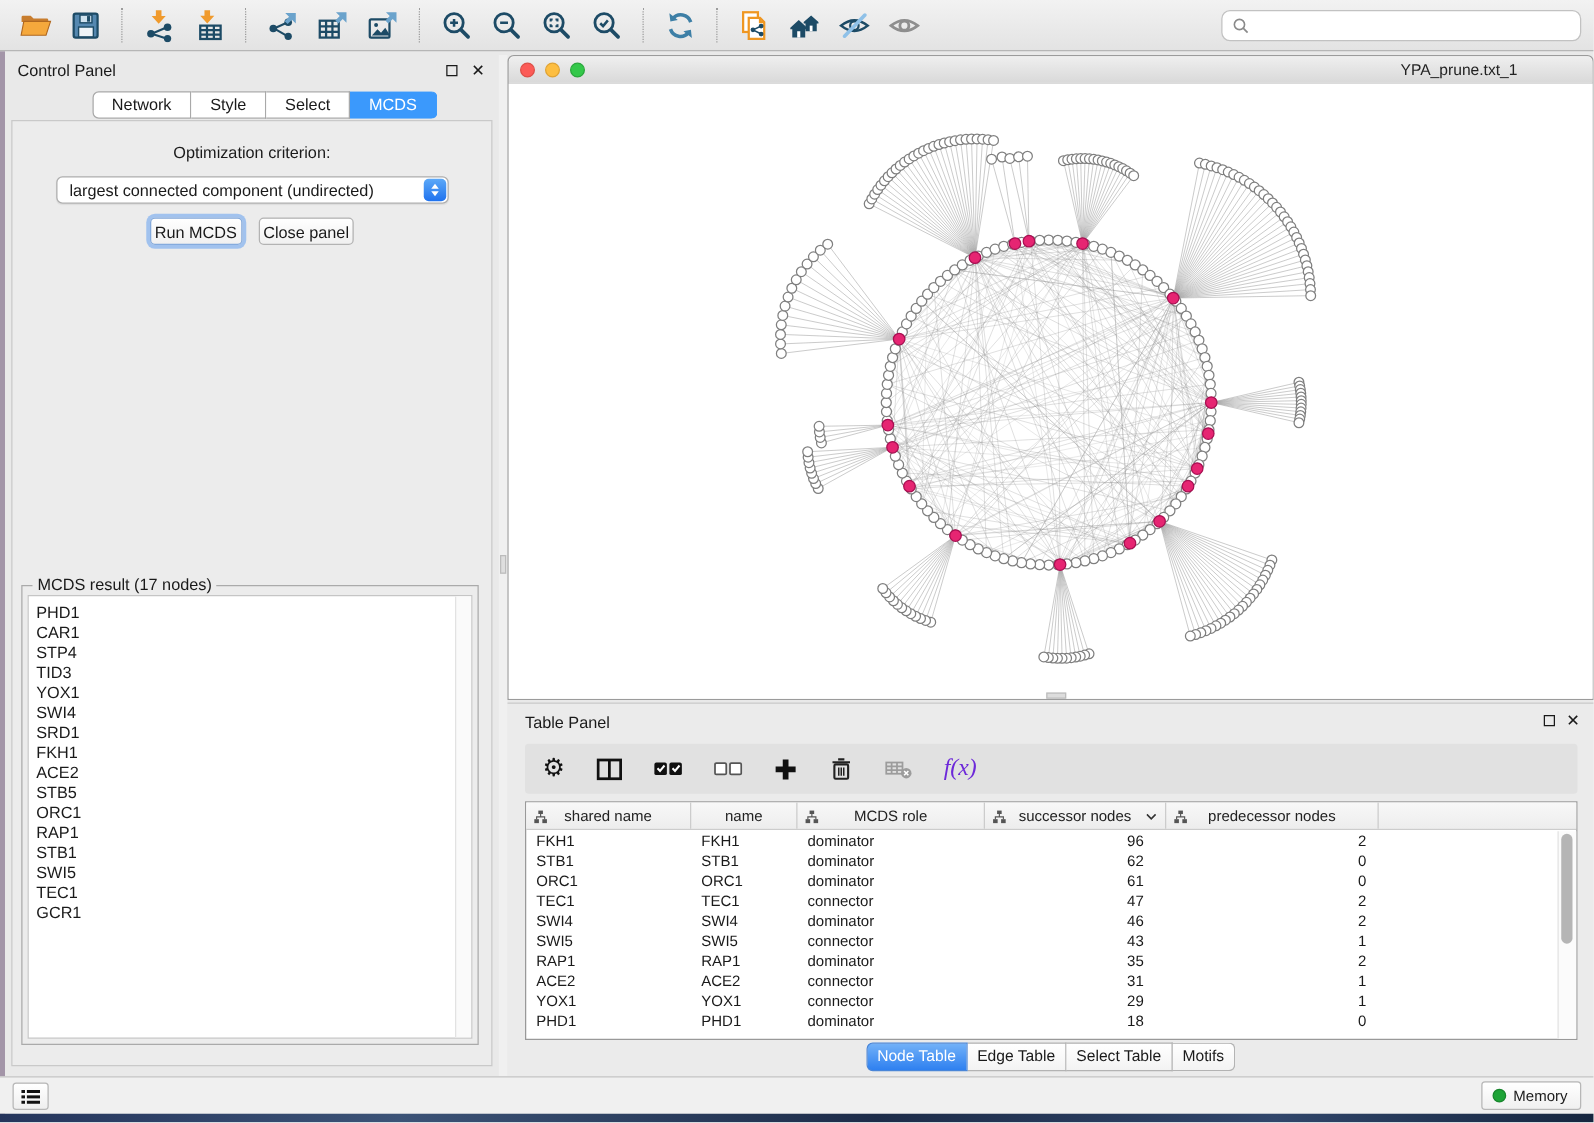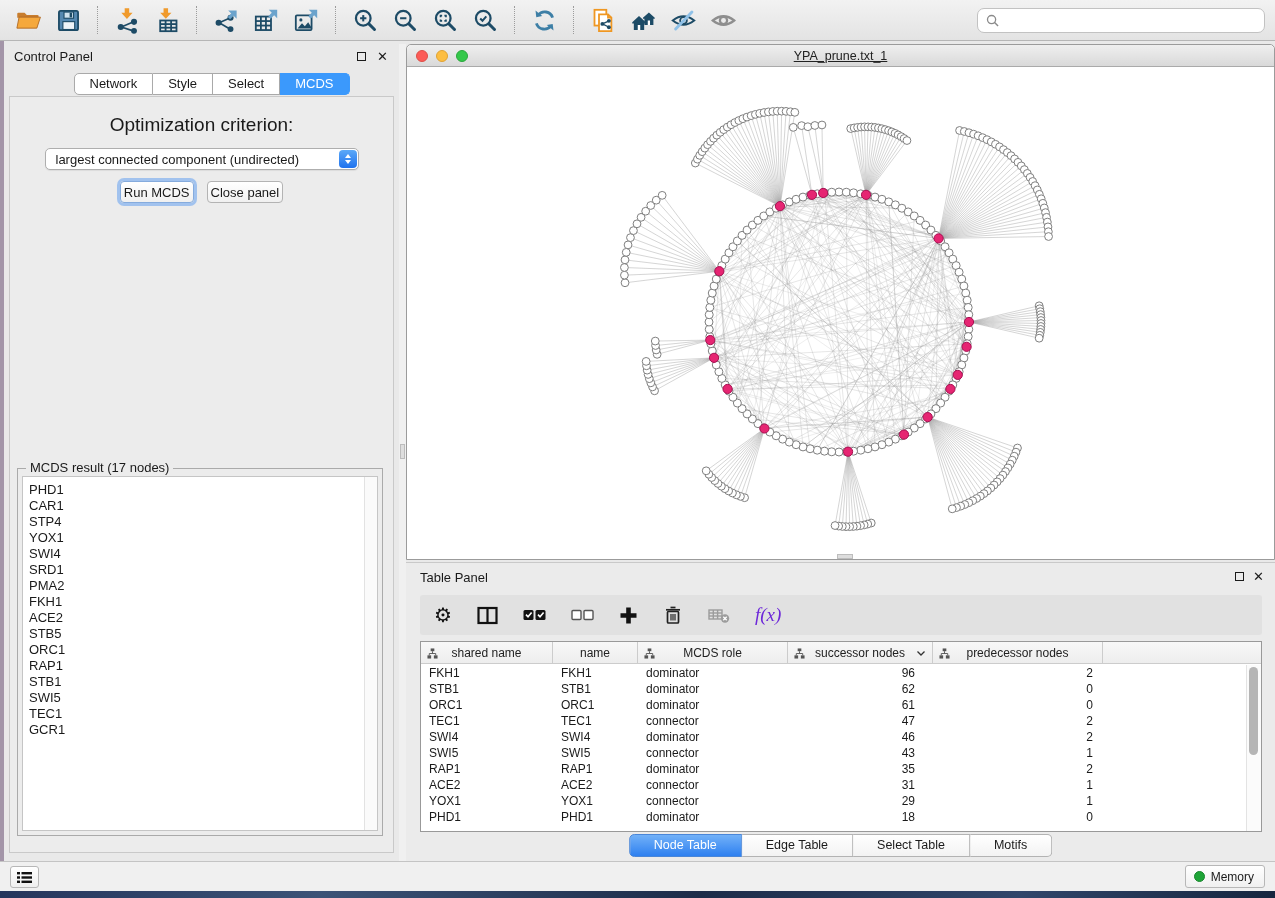--- a/index.html
+++ b/index.html
@@ -27,21 +27,21 @@
   .float-btn { position:absolute; width:9px; height:9px; border:1.5px solid #1a1a1a; display:inline-block; cursor:pointer; }
   .close-btn { position:absolute; font-size:13px; font-weight:700; cursor:pointer; line-height:1; }
   .cp-titlebar .float-btn { right:33px; top:8px; }
   .cp-titlebar .close-btn { right:11px; top:6px; }
   .cp-tabs { position:absolute; top:29px; left:50%; transform:translateX(-50%); display:flex; height:22px; z-index:2;padding-left:20px; }
   .cptab { padding:0 15px; line-height:20px; font-size:13px; background:#fff; border:1px solid #a9a9a9; border-left:none; cursor:pointer; white-space:nowrap; }
   .cptab.first { border-left:1px solid #a9a9a9; border-radius:5px 0 0 5px; }
   .cptab.last { border-radius:0 5px 5px 0; }
   .cptab.active { background:#3b99fc; border-color:#3b99fc; color:#fff; }
   .cp-content { position:absolute; left:5px; right:5px; top:52px; bottom:8px; background:#ececec; border:1px solid #c9c9c9; }
-  .opt-label { margin-top:17px; text-align:center; font-size:19px; }
+  .opt-label { margin-top:17px; text-align:center; font-size:13px; }
   .dropdown { margin:12px auto 0; width:314px; height:22px; background:#fff; border:1px solid #aeaeae; border-radius:5px; position:relative; box-shadow:0 1px 1px rgba(0,0,0,.07); cursor:pointer; }
   .dd-text { position:absolute; left:10px; top:3px; font-size:13px; white-space:nowrap; }
   .dd-stepper { position:absolute; right:1px; top:1px; width:18px; height:18px; border-radius:4px; background:linear-gradient(#5ca9f8,#1f72ee); display:flex; flex-direction:column; align-items:center; justify-content:center; gap:2px; }
   .dd-stepper i { display:block; width:0; height:0; border-left:3.5px solid transparent; border-right:3.5px solid transparent; }
   .dd-stepper i.up { border-bottom:4px solid #fff; }
   .dd-stepper i.down { border-top:4px solid #fff; }
   .btn-row { margin-top:11px; display:flex; justify-content:center; gap:13px; }
   .mac-btn { height:22px; padding:0 3px; font-size:13px; font-family:inherit; background:linear-gradient(#fff,#f0f0f0); border:1px solid #b3b3b3; border-radius:4px; cursor:pointer; color:#1a1a1a; }
   .mac-btn.focus { box-shadow:0 0 0 3px rgba(100,160,240,.55); border-color:#85abdd; }
   .groupbox { position:absolute; left:7px; right:10px; top:371px; bottom:16px; border:1px solid #aaa; }
@@ -54,21 +54,21 @@
   .vsplit { position:absolute; left:399px; top:44px; width:7px; height:817px; background:#f0f0f0; cursor:col-resize; }
   .vsplit-handle { position:absolute; top:400px; left:1px; width:5px; height:15px; background:#dedede; border:1px solid #bcbcbc; }
 
   
   .net-window { position:absolute; left:406px; top:44px; right:0; height:516px; background:#fff; border:1px solid #9b9b9b; border-radius:5px 5px 0 0; }
   .nw-titlebar { position:absolute; top:0; left:0; right:0; height:22px; background:linear-gradient(#efefef,#d9d9d9); border-bottom:1px solid #aaa; border-radius:5px 5px 0 0; }
   .tl { position:absolute; top:5px; width:12px; height:12px; border-radius:50%; cursor:pointer; }
   .tl.red { left:9px; background:#fc5b57; border:1px solid #dd4f47; }
   .tl.yellow { left:29px; background:#fdbe41; border:1px solid #e0a333; }
   .tl.green { left:49px; background:#34c84a; border:1px solid #2aa73c; }
-  .nw-title { position:absolute; left:60px; right:60px; top:4px; text-align:center; font-size:12.5px; color:#222;text-decoration:underline; }
+  .nw-title { position:absolute; left:60px; right:60px; top:4px; text-align:right; font-size:12.5px; color:#222; }
   .nw-canvas { position:absolute; left:0; right:0; top:22px; bottom:0; background:#fff; }
   .nw-canvas svg { width:100%; height:100%; display:block; }
   .hsplit-handle { position:absolute; left:430px; bottom:0px; width:16px; height:5px; background:#ddd; border:1px solid #bdbdbd; cursor:row-resize; }
 
   
   .table-panel { position:absolute; left:406px; top:562px; right:0; bottom:37px; background:#ebebeb; border-top:1px solid #c9c9c9; }
   .tp-titlebar { position:relative; height:28px; }
   .tp-title { position:absolute; left:14px; top:7px; font-size:13px; }
   .tp-titlebar .float-btn { right:31px; top:9px; }
   .tp-titlebar .close-btn { right:11px; top:7px; }
@@ -87,21 +87,21 @@
   .tr { display:flex; height:16px; line-height:16px; font-size:12px; cursor:default; }
   .td { flex:none; overflow:hidden; white-space:nowrap; }
   .td.c0 { width:132px; padding-left:8px; }
   .td.c1 { width:85px;  padding-left:8px; }
   .td.c2 { width:150px; padding-left:8px; }
   .td.c3 { width:145px; text-align:right; padding-right:18px; }
   .td.c4 { width:170px; text-align:right; padding-right:10px; }
   .tscroll { position:absolute; right:0; top:23px; bottom:0; width:15px; background:#fbfbfb; border-left:1px solid #e3e3e3; }
   .tthumb { position:absolute; top:2px; left:2px; width:9px; height:88px; border-radius:5px; background:#b5b5b5; }
   .tp-tabs { position:absolute; bottom:4px; left:50%; transform:translateX(-50%); display:flex; height:23px; }
-  .tptab { padding:0 24px; line-height:21px; font-size:12.5px; background:linear-gradient(#fff,#f3f3f3); border:1px solid #b3b3b3; border-left:none; cursor:pointer; white-space:nowrap; }
+  .tptab { padding:0 8px; line-height:21px; font-size:12.5px; background:linear-gradient(#fff,#f3f3f3); border:1px solid #b3b3b3; border-left:none; cursor:pointer; white-space:nowrap; }
   .tptab.first { border-left:1px solid #b3b3b3; border-radius:5px 0 0 5px; }
   .tptab.last { border-radius:0 5px 5px 0; }
   .tptab.active { background:linear-gradient(#72b1f8,#2e80f0); border-color:#4a86d8; color:#fff; }
 
   
   .statusbar { position:absolute; left:0; top:861px; width:100%; height:30px; background:#f0f0f0; border-top:1px solid #c4c4c4; }
   .sb-left { position:absolute; left:10px; top:4px; width:29px; height:22px; background:linear-gradient(#fff,#efefef); border:1px solid #b7b7b7; border-radius:3px; display:flex; align-items:center; justify-content:center; cursor:pointer; }
   .memory-btn { position:absolute; right:10px; top:3px; height:23px; padding:0 10px 0 8px; background:linear-gradient(#fff,#f0f0f0); border:1px solid #b7b7b7; border-radius:3px; display:flex; align-items:center; gap:6px; font-size:12px; cursor:pointer; color:#1a1a1a; font-family:inherit; }
   .memory-dot { width:11px; height:11px; border-radius:50%; background:#1ea437; border:1px solid #17862c; }
   .desktop-strip { position:absolute; left:0; top:891px; width:100%; height:7px; background:linear-gradient(90deg,#25355c,#3c5377 25%,#1d2c49 55%,#31466b 80%,#16263f); }
@@ -295,24 +295,24 @@
         <button class="mac-btn focus">Run MCDS</button>
         <button class="mac-btn">Close panel</button>
       </div>
       <div class="groupbox">
         <span class="gb-title">MCDS result (17 nodes)</span>
         <div class="gb-list" id="mcds-list">
           <div class="gb-scroll"></div>
         <div class="mcds-item">PHD1</div>
             <div class="mcds-item">CAR1</div>
             <div class="mcds-item">STP4</div>
+            <div class="mcds-item">TID3</div>
             <div class="mcds-item">YOX1</div>
             <div class="mcds-item">SWI4</div>
             <div class="mcds-item">SRD1</div>
-            <div class="mcds-item">PMA2</div>
             <div class="mcds-item">FKH1</div>
             <div class="mcds-item">ACE2</div>
             <div class="mcds-item">STB5</div>
             <div class="mcds-item">ORC1</div>
             <div class="mcds-item">RAP1</div>
             <div class="mcds-item">STB1</div>
             <div class="mcds-item">SWI5</div>
             <div class="mcds-item">TEC1</div>
             <div class="mcds-item">GCR1</div>
           </div>

